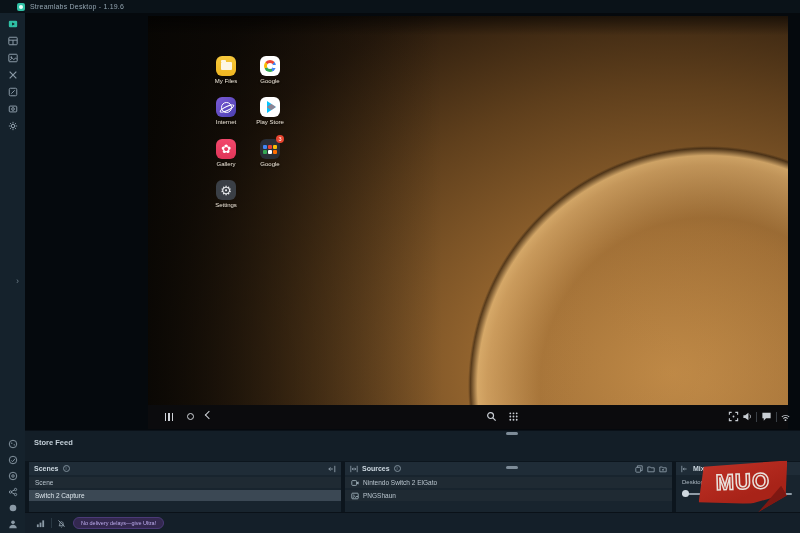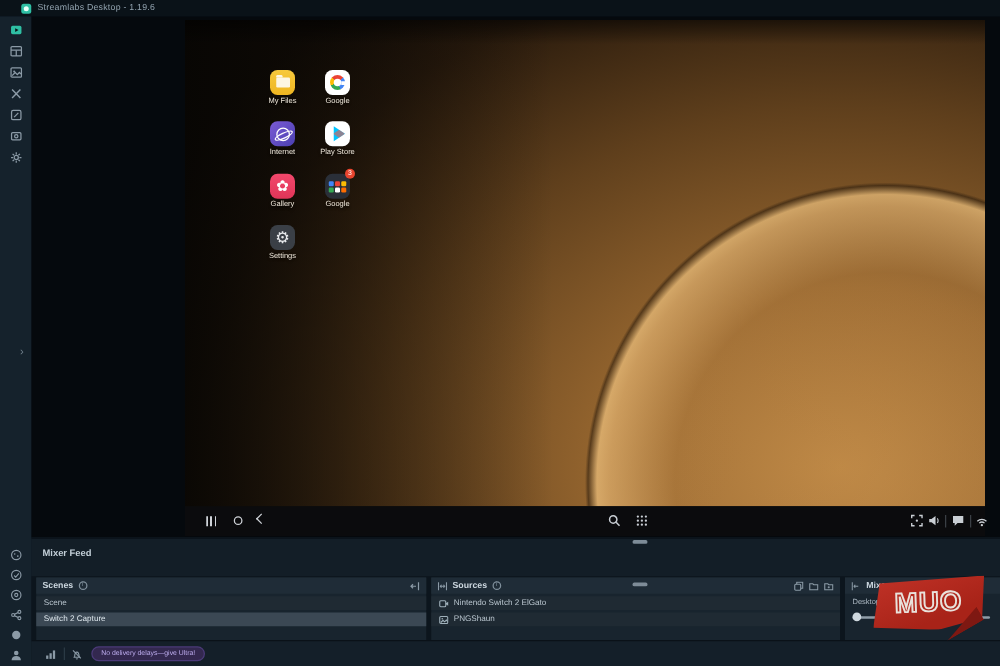--- a/index.html
+++ b/index.html
@@ -341,21 +341,21 @@
           </svg>
       </span>
     </div>
   </div>
 </div>
 
 <div class="drag-handle" style="left:506px;top:432px;"></div>
 <div class="drag-handle" style="left:506px;top:466px;"></div>
 
 <div class="minifeed">
-  <span class="title">Mixer Feed</span>
+  <span class="title">Store Feed</span>
 </div>
 
 <div class="panel scenes-panel">
   <div class="p-header">
     <span class="p-title">Scenes</span>
     <span class="info-ic"></span>
     <span class="hdr-right">
       <span class="hdl-ic">
           <svg viewBox="0 0 10 10" fill="none" stroke="currentColor" stroke-width="1.2">
             <line x1="8.5" y1="1" x2="8.5" y2="9"></line>

